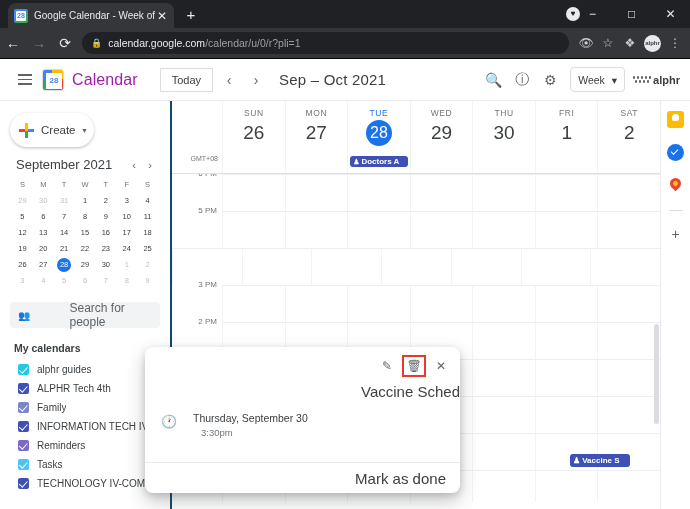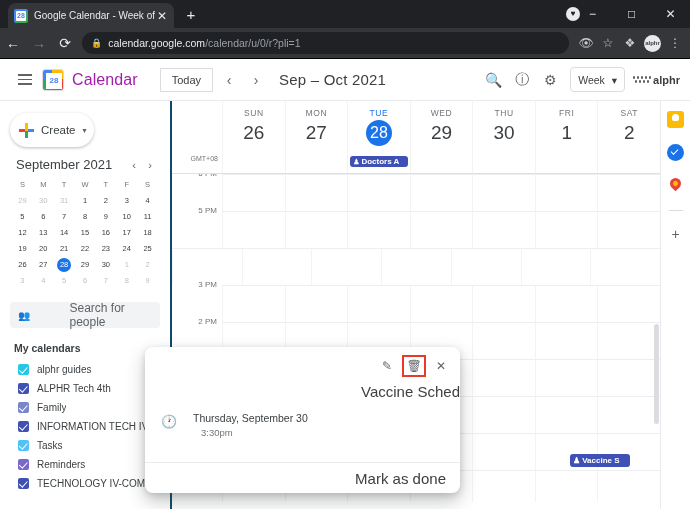--- a/index.html
+++ b/index.html
@@ -452,26 +452,26 @@
             </div>
             <div class="cal-item">
               <span class="cb" style="background: rgb(121, 134, 203);"></span>
               <span class="cal-label">Family</span>
             </div>
             <div class="cal-item">
               <span class="cb" style="background: rgb(63, 81, 181);"></span>
               <span class="cal-label">INFORMATION TECH IV-C</span>
             </div>
             <div class="cal-item">
+              <span class="cb" style="background: rgb(123, 104, 201);"></span>
+              <span class="cal-label">Reminders</span>
+            </div>
+            <div class="cal-item">
               <span class="cb" style="background: rgb(79, 195, 247);"></span>
               <span class="cal-label">Tasks</span>
-            </div>
-            <div class="cal-item">
-              <span class="cb" style="background: rgb(123, 104, 201);"></span>
-              <span class="cal-label">Reminders</span>
             </div>
             <div class="cal-item">
               <span class="cb" style="background: rgb(63, 81, 181);"></span>
               <span class="cal-label">TECHNOLOGY IV-COMP</span>
             </div>
           </div>
       </div>
 
       <div class="calmain">
         <div class="dayhead" id="dayhead">

